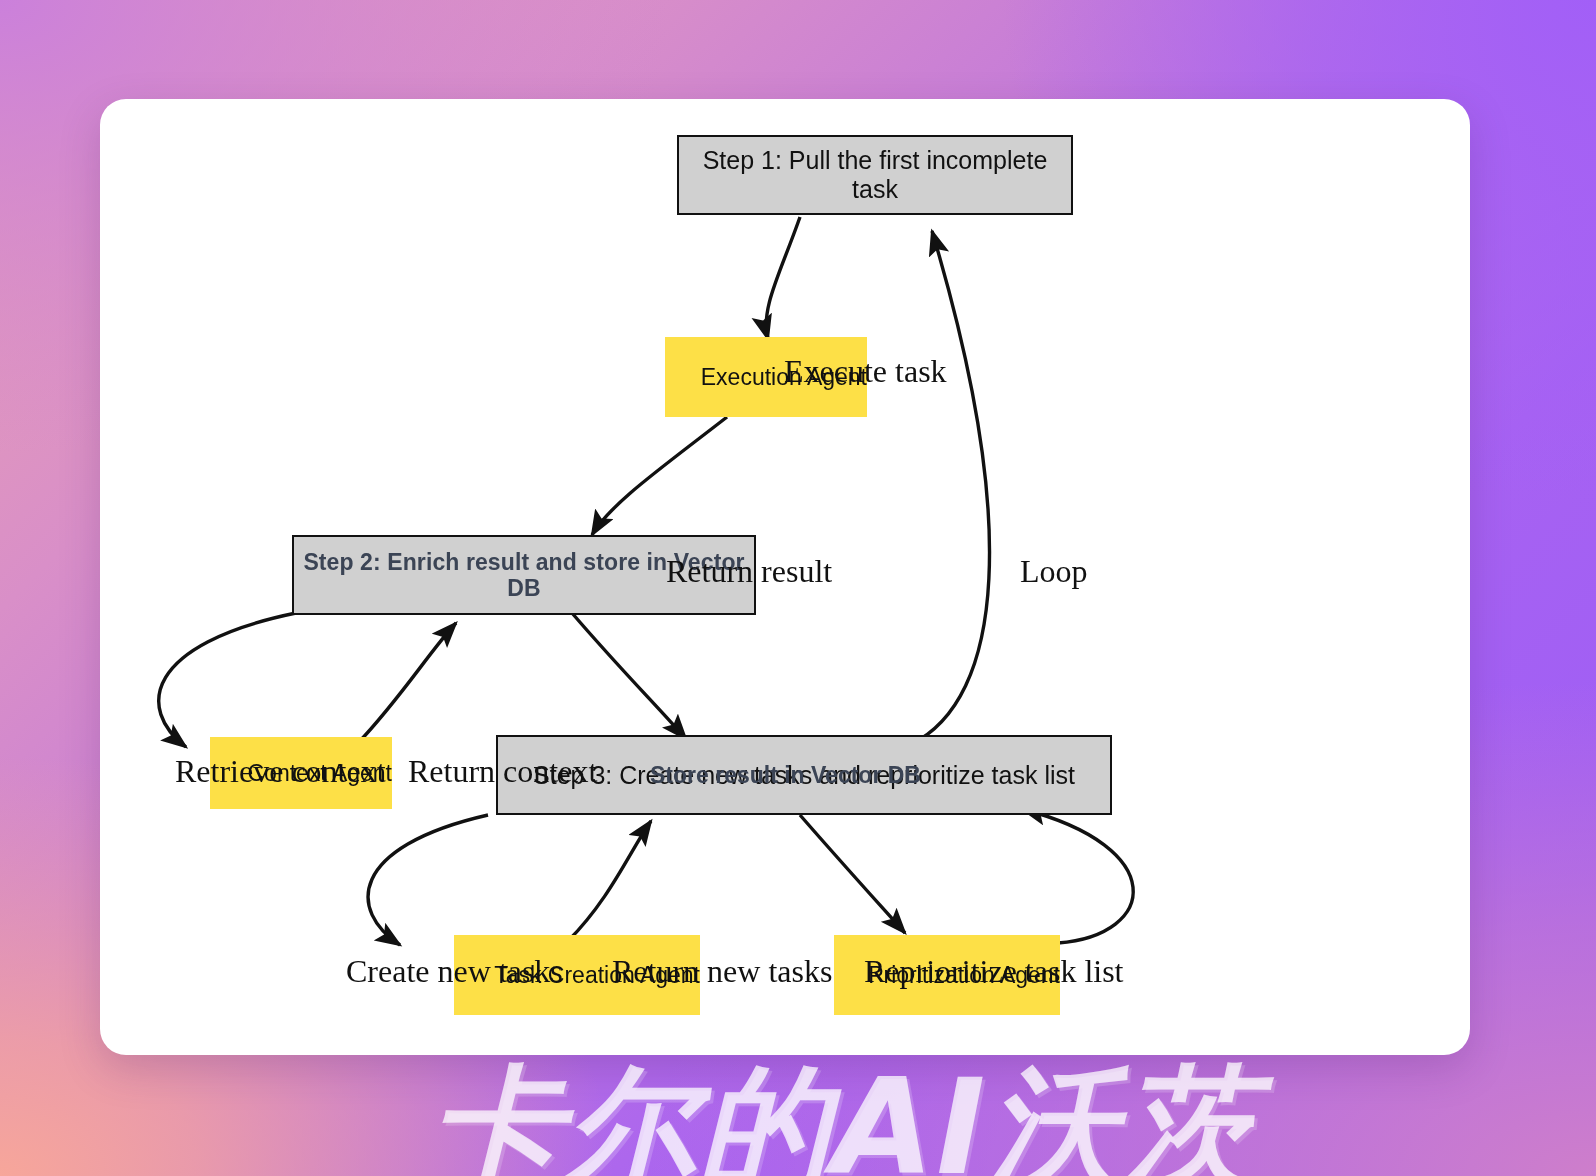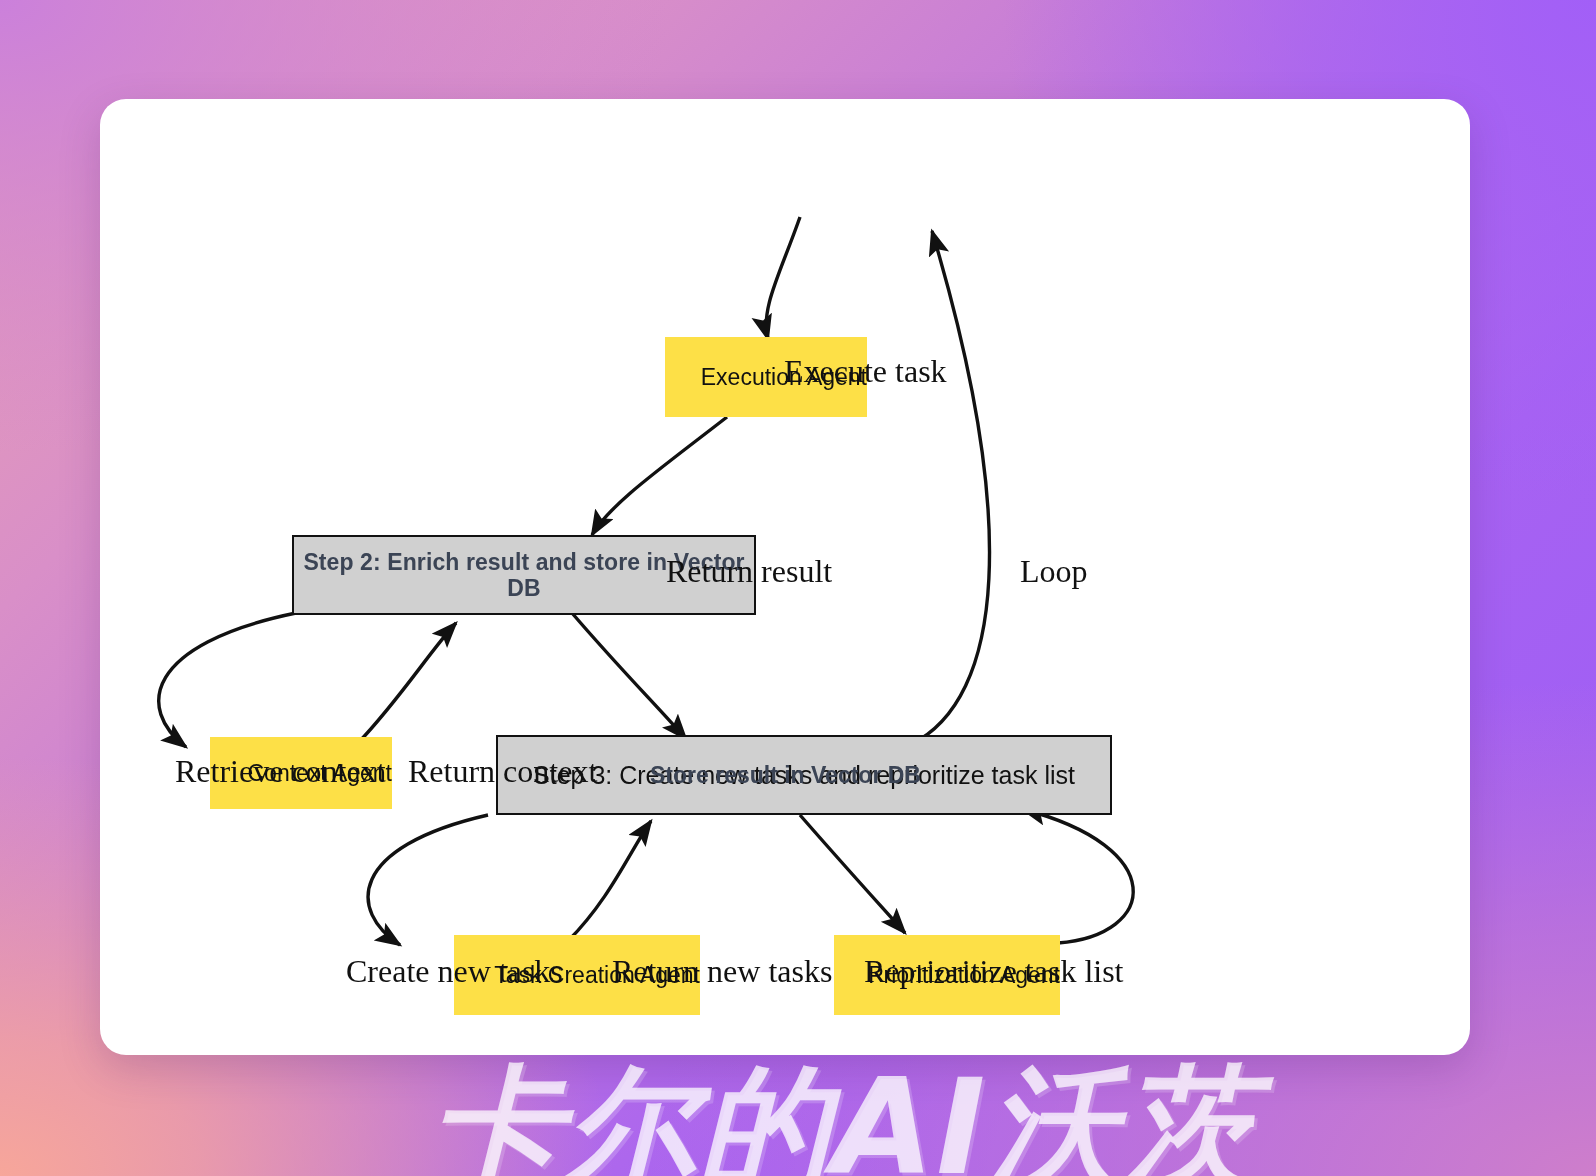--- a/index.html
+++ b/index.html
@@ -153,20 +153,23 @@
           <path d="M 388,716 C 248,748 248,812 300,846"></path>
 
           <path d="M 468,842 C 510,800 530,752 551,722"></path>
 
           <path d="M 700,716 C 740,762 780,806 805,834"></path>
 
           <path d="M 958,844 C 1058,836 1070,748 922,710"></path>
         </g>
       </svg>
 
+      <div class="node node-step" style="left:577px; top:36px; width:396px; height:80px;">
+        <span>Step 1: Pull the first incomplete task</span>
+      </div>
 
       <div class="node node-agent" style="left:565px; top:238px; width:202px; height:80px;">
         <span>Execution Agent</span>
       </div>
 
       <div class="node node-step accent-text" style="left:192px; top:436px; width:464px; height:80px;">
         <span>Step 2: Enrich result and store in Vector DB</span>
       </div>
 
       <div class="node node-agent" style="left:110px; top:638px; width:182px; height:72px;">

